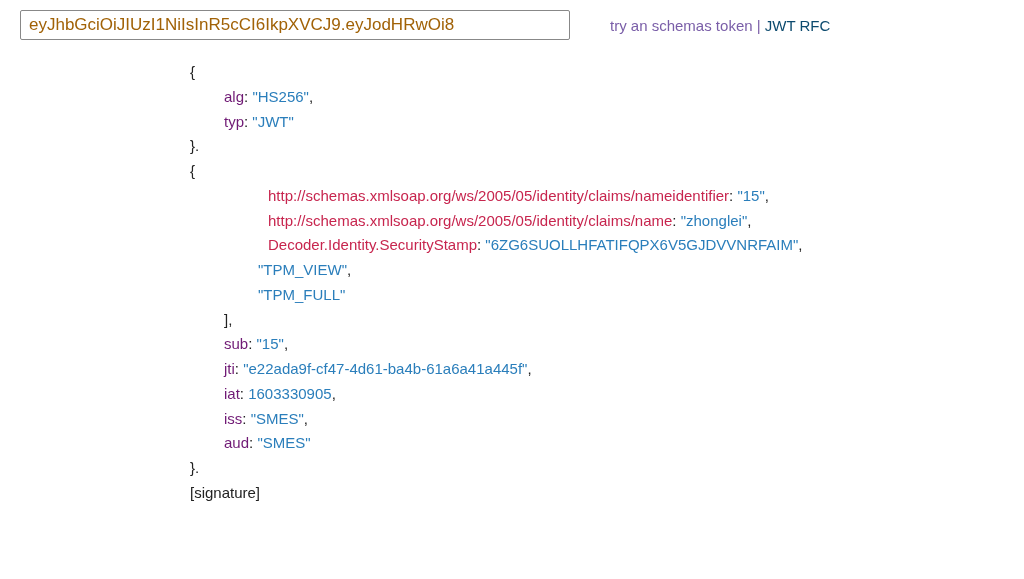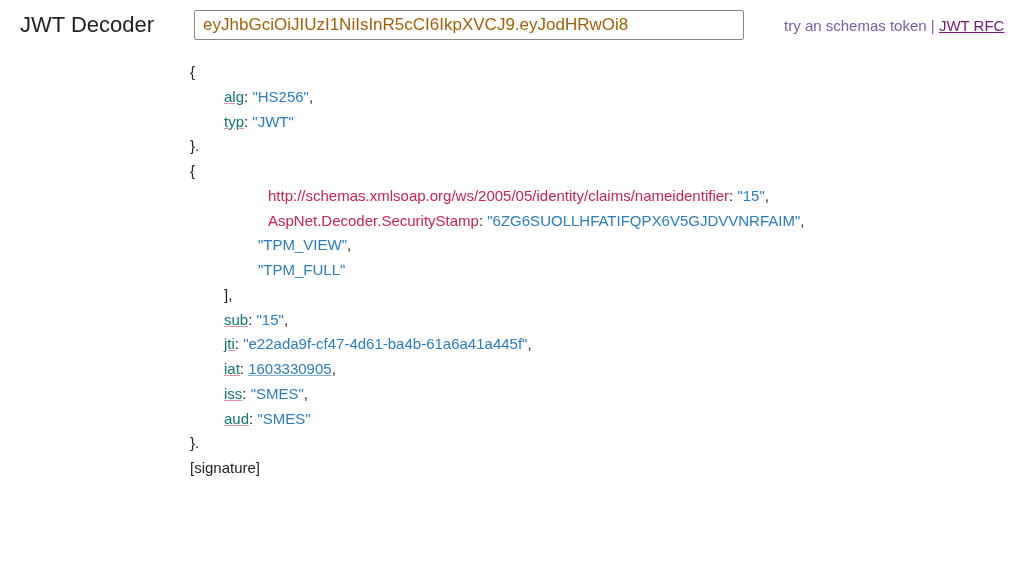--- a/index.html
+++ b/index.html
@@ -33,54 +33,50 @@
       border: 1px solid #888;
       border-radius: 2px;
       color: #a16207;
     }
     .example-area {
       font-size: 15px;
       color: #7a5ea8;
       white-space: nowrap;
     }
     .rfc-link {
-      color: #701a75;
-      text-decoration: underline;
+      color: #0c4a6e;
     }
     .decoded {
       margin-left: 170px;
       font-family: "Segoe UI", Arial, sans-serif;
       font-size: 15px;
       line-height: 1.65;
       color: #222;
     }
     .brace, .bracket, .sep { color: #222; }
     .indent1 { padding-left: 34px; }
     .indent2 { padding-left: 68px; }
     .key-link {
-      color: #0f766e;
-      text-decoration: underline;
+      color: #701a75;
       text-decoration-color: rgba(199,37,78,0.5);
       cursor: pointer;
     }
     .key-plain { color: #c7254e; margin-left: 44px; }
     .str-val { color: #2a7ebb; }
     .num-link {
       color: #2a7ebb;
-      text-decoration: underline;
       text-decoration-color: rgba(42,126,187,0.6);
       cursor: pointer;
     }
     .colon { color: #222; }
   </style>
 </head>
 <body>
 
 <div class="header">
-  <div class="title">JWT Decoder</div>
   <input class="input-box" type="text" value="eyJhbGciOiJIUzI1NiIsInR5cCI6IkpXVCJ9.eyJodHRwOi8" style="">
   <div class="example-area">
     <span>try an schemas token</span><span> | </span><a class="rfc-link">JWT RFC</a>
   </div>
 </div>
 
 <div class="decoded">
 
   <div class="brace">{</div>
 
@@ -93,23 +89,26 @@
   </div>
 
   <div class="brace">}.</div>
 
   <div class="brace">{</div>
 
   <div class="indent1">
     <span class="key-plain">http://schemas.xmlsoap.org/ws/2005/05/identity/claims/nameidentifier</span><span class="colon">: </span><span class="str-val">"15"</span><span>,</span>
   </div>
 
+  <div class="indent1">
+    <span class="key-plain">http://schemas.xmlsoap.org/ws/2005/05/identity/claims/name</span><span class="colon">: </span><span class="str-val">"zhonglei"</span><span>,</span>
+  </div>
 
   <div class="indent1">
-    <span class="key-plain">AspNet.Decoder.SecurityStamp</span><span class="colon">: </span><span class="str-val">"6ZG6SUOLLHFATIFQPX6V5GJDVVNRFAIM"</span><span>,</span>
+    <span class="key-plain">Decoder.Identity.SecurityStamp</span><span class="colon">: </span><span class="str-val">"6ZG6SUOLLHFATIFQPX6V5GJDVVNRFAIM"</span><span>,</span>
   </div>
 
 
   <div class="indent2">
     <span class="str-val">"TPM_VIEW"</span><span>,</span>
   </div>
   <div class="indent2">
     <span class="str-val">"TPM_FULL"</span>
   </div>
 

